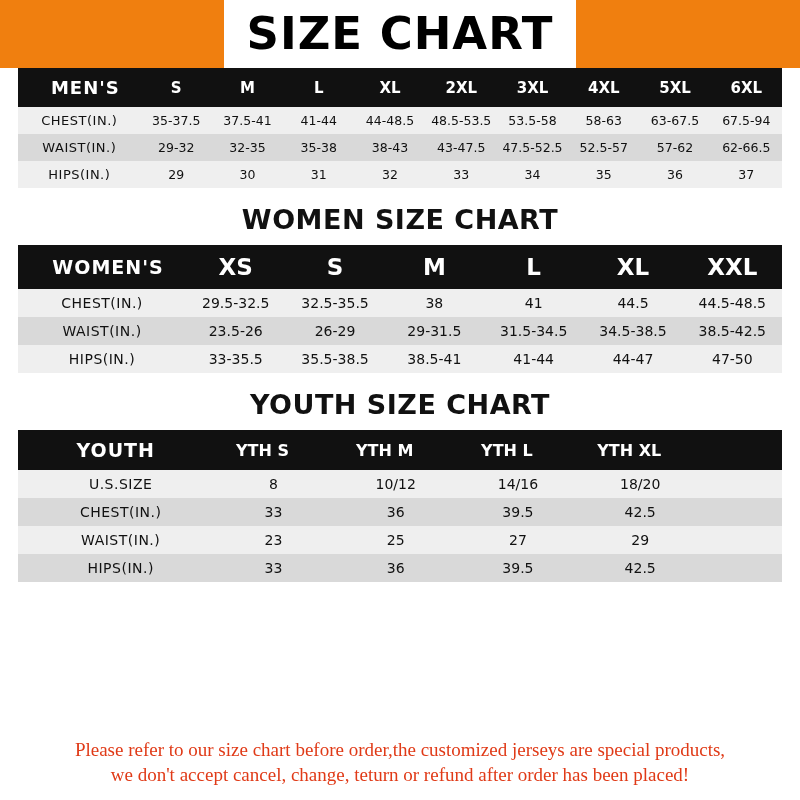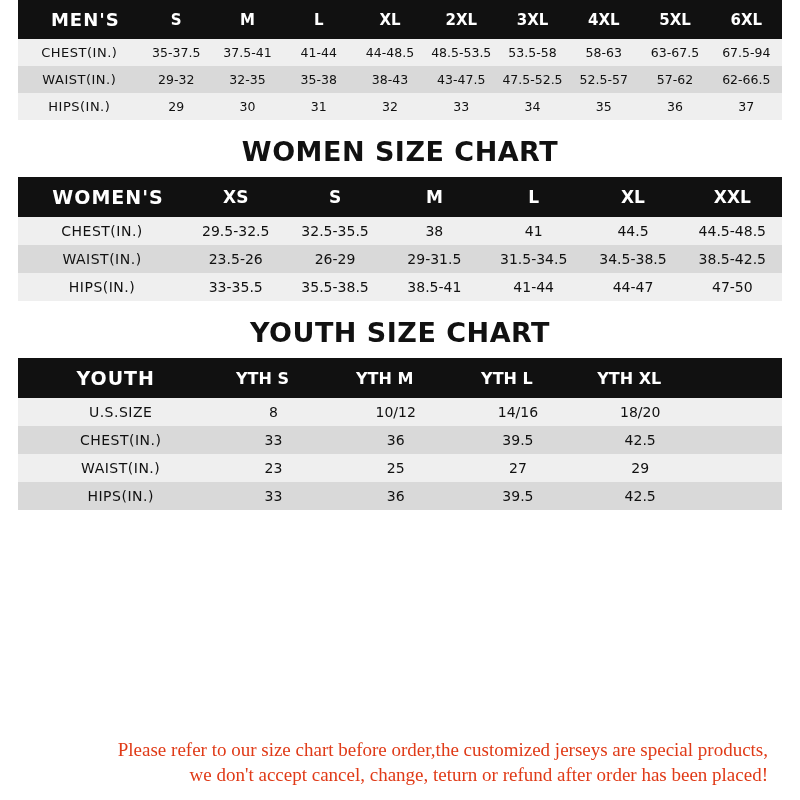--- a/index.html
+++ b/index.html
@@ -103,47 +103,52 @@
     color: #111111;
   }
 
   
   #men-table tr.head-row th { font-size: 15px; }
   #men-table tr.head-row th.first-col { font-size: 18px; }
   #men-table td { font-size: 12.5px; }
   #men-table td.first-col { font-size: 13px; letter-spacing: 0.5px; }
 
   
-  #women-table tr.head-row th { font-size: 17px; }
+  #women-table tr.head-row th { font-size: 23px; }
   #women-table tr.head-row th.first-col { font-size: 19px; }
   #women-table td { font-size: 14px; }
   #women-table td.first-col { font-size: 14px; letter-spacing: 0.5px; }
 
   
   #youth-table tr.head-row th { font-size: 16px; }
   #youth-table tr.head-row th.first-col { font-size: 19px; }
   #youth-table td { font-size: 14px; padding-left: 24px; }
   #youth-table td.first-col { font-size: 14px; letter-spacing: 0.5px; }
 
   .notice {
     margin-top: auto;
     padding: 10px 14px 12px 14px;
     color: #e03a17;
     font-family: "Liberation Serif", serif;
     font-size: 19px;
     line-height: 1.35;
-    text-align: right;
+    text-align: center;
   }
   .notice div { white-space: nowrap; }
 </style>
 </head>
 <body>
 
 <div class="page">
 
+  <div class="header-band">
+    <span class="side" style="left:0"></span>
+    <span class="side" style="right:0"></span>
+    <span class="header-title">SIZE CHART</span>
+  </div>
 
   <div class="body-wrap">
 
     <table class="size-table" id="men-table">
       <colgroup>
         <col style="width:16%">
           <col style="width:9.3%">
           <col style="width:9.3%">
           <col style="width:9.3%">
         <col style="width:9.3%">

